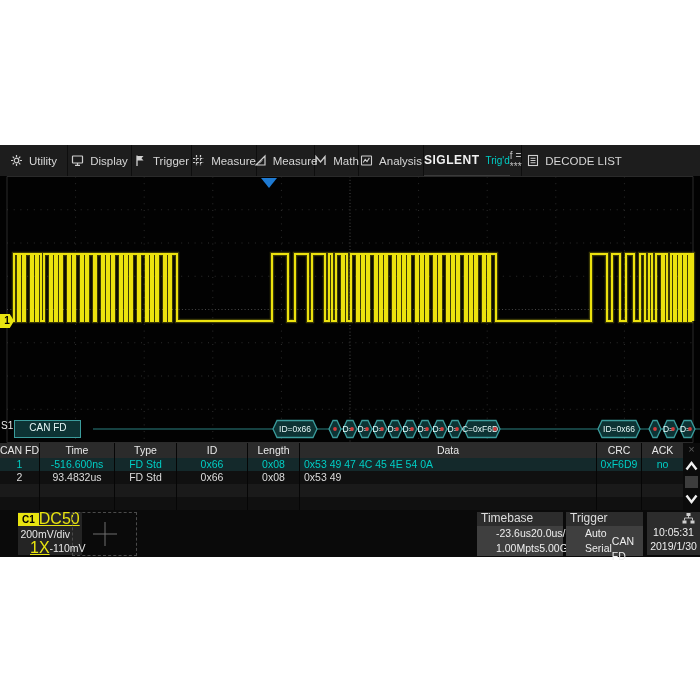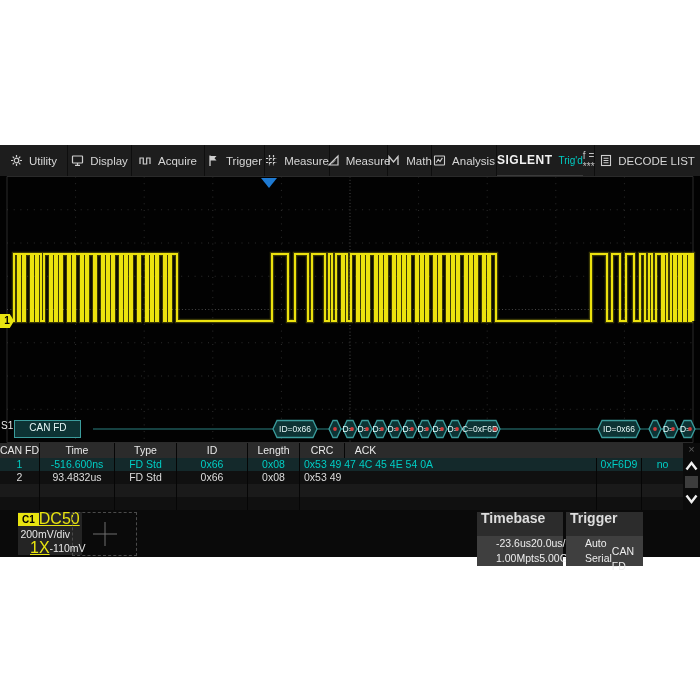--- a/index.html
+++ b/index.html
@@ -55,21 +55,21 @@
   
   .statusbar{position:absolute;left:0;top:365px;width:700px;height:47px;background:#0a0a0a;font-size:10.5px;}
   .chbox{position:absolute;left:18px;top:2px;width:64px;height:43px;background:#242424;color:#e8e8e8;}
   .chrow{display:flex;justify-content:space-between;align-items:center;height:14px;padding:0 12px;}
   .c1tag{background:var(--yellow,#e8e410);color:#000;font-weight:bold;font-size:10px;
          padding:0 4px;line-height:13px;}
   .yel{color:var(--yellow,#e8e410);font-size:16px;text-decoration:underline;}
   .addbox{position:absolute;left:72px;top:2px;width:63px;height:42px;border:1px dashed #4a4a4a;
           display:flex;align-items:center;justify-content:center;color:#6f6f6f;}
   .panel{position:absolute;top:2px;background:#3f3f3f;color:#ededed;}
-  .phead{height:24px;line-height:13px;background:#2c2c2c;color:#dddddd;padding:0 4px;font-size:14px;font-weight:bold;}
+  .phead{height:14px;line-height:13px;background:#2c2c2c;color:#dddddd;padding:0 4px;font-size:12px;}
   .prow{display:flex;justify-content:space-between;height:15px;line-height:15px;padding:0 19px;font-size:10.5px;align-items:center;}
   .tbp{left:477px;width:86px;}
   .trp{left:566px;width:77px;}
   .clock{position:absolute;left:647px;top:2px;width:53px;height:43px;background:#2c2c2c;color:#ededed;
          text-align:center;}
   .clock .net{height:13px;display:flex;justify-content:flex-end;padding-right:5px;align-items:center;}
   .clock .t{font-size:10.5px;line-height:14px;}
 </style>
 </head>
 <body>
@@ -83,26 +83,20 @@
         <path d="M6.5 1v2M6.5 10v2M1 6.5h2M10 6.5h2M2.7 2.7l1.4 1.4M8.9 8.9l1.4 1.4M2.7 10.3l1.4-1.4M8.9 4.1l1.4-1.4"></path>
       </svg>
       <span>Utility</span>
     </div>
     <div class="mi" style="width:64px">
       <svg width="13" height="13" viewBox="0 0 13 13" fill="none" stroke="#cfcfcf" stroke-width="1.2">
         <rect x="1.5" y="2" width="10" height="7" rx="0.5"></rect>
         <path d="M6.5 9v2.2M4 11.4h5"></path>
       </svg>
       <span>Display</span>
-    </div>
-    <div class="mi" style="width:73px">
-      <svg width="13" height="13" viewBox="0 0 13 13" fill="none" stroke="#cfcfcf" stroke-width="1.2">
-        <path d="M1 10V4h3.3v6h3.4V4H11v6"></path>
-      </svg>
-      <span>Acquire</span>
     </div>
     <div class="mi" style="width:60px">
       <svg width="13" height="13" viewBox="0 0 13 13">
         <path d="M3 1.5v10.5" stroke="#cfcfcf" stroke-width="1.3" fill="none"></path>
         <path d="M3 2h6.5l-2 2.2 2 2.2H3z" fill="#cfcfcf"></path>
       </svg>
       <span>Trigger</span>
     </div>
     <div class="mi" style="width:65px">
       <svg width="13" height="13" viewBox="0 0 13 13" fill="none" stroke="#cfcfcf" stroke-width="1.2" stroke-dasharray="2.2 1.4">
@@ -225,20 +219,21 @@
     </div>
   </div>
 
   <div class="dtable">
     <div class="trow thead">
       <div class="c w0">CAN FD</div>
       <div class="c w1">Time</div>
       <div class="c w2">Type</div>
       <div class="c w3">ID</div>
       <div class="c w4">Length</div>
+      <div class="c w5" style="text-align:center;padding-left:0">Data</div>
       <div class="c w6">CRC</div>
       <div class="c w7">ACK</div>
     </div>
     <div class="trow tr sel">
       <div class="c w0">1</div>
       <div class="c w1">-516.600ns</div>
       <div class="c w2">FD Std</div>
       <div class="c w3">0x66</div>
       <div class="c w4">0x08</div>
       <div class="c w5">0x53 49 47 4C 45 4E 54 0A</div>
@@ -320,14 +315,26 @@
     <div class="panel trp">
       <div class="phead">Trigger</div>
       <div class="prow">
         <span>Auto</span>
       </div>
       <div class="prow">
         <span>Serial</span>
         <span>CAN FD</span>
       </div>
     </div>
+    <div class="clock">
+      <div class="net">
+        <svg width="13" height="11" viewBox="0 0 13 11" fill="#cfcfcf">
+          <rect x="4.5" y="0" width="4" height="3"></rect>
+          <rect x="0.5" y="7.5" width="4" height="3"></rect>
+          <rect x="8.5" y="7.5" width="4" height="3"></rect>
+          <path d="M6.5 3v2M2.5 7.5V5h8v2.5" stroke="#cfcfcf" stroke-width="0.9" fill="none"></path>
+        </svg>
+      </div>
+      <div class="t">10:05:31</div>
+      <div class="t">2019/1/30</div>
+    </div>
   </div>
 </div>
 
 </body></html>

